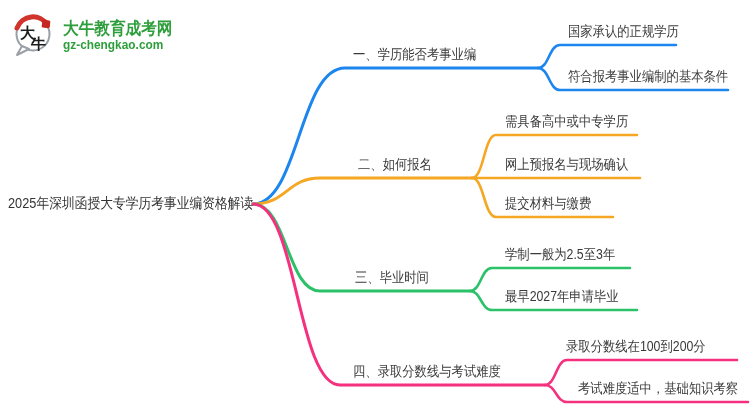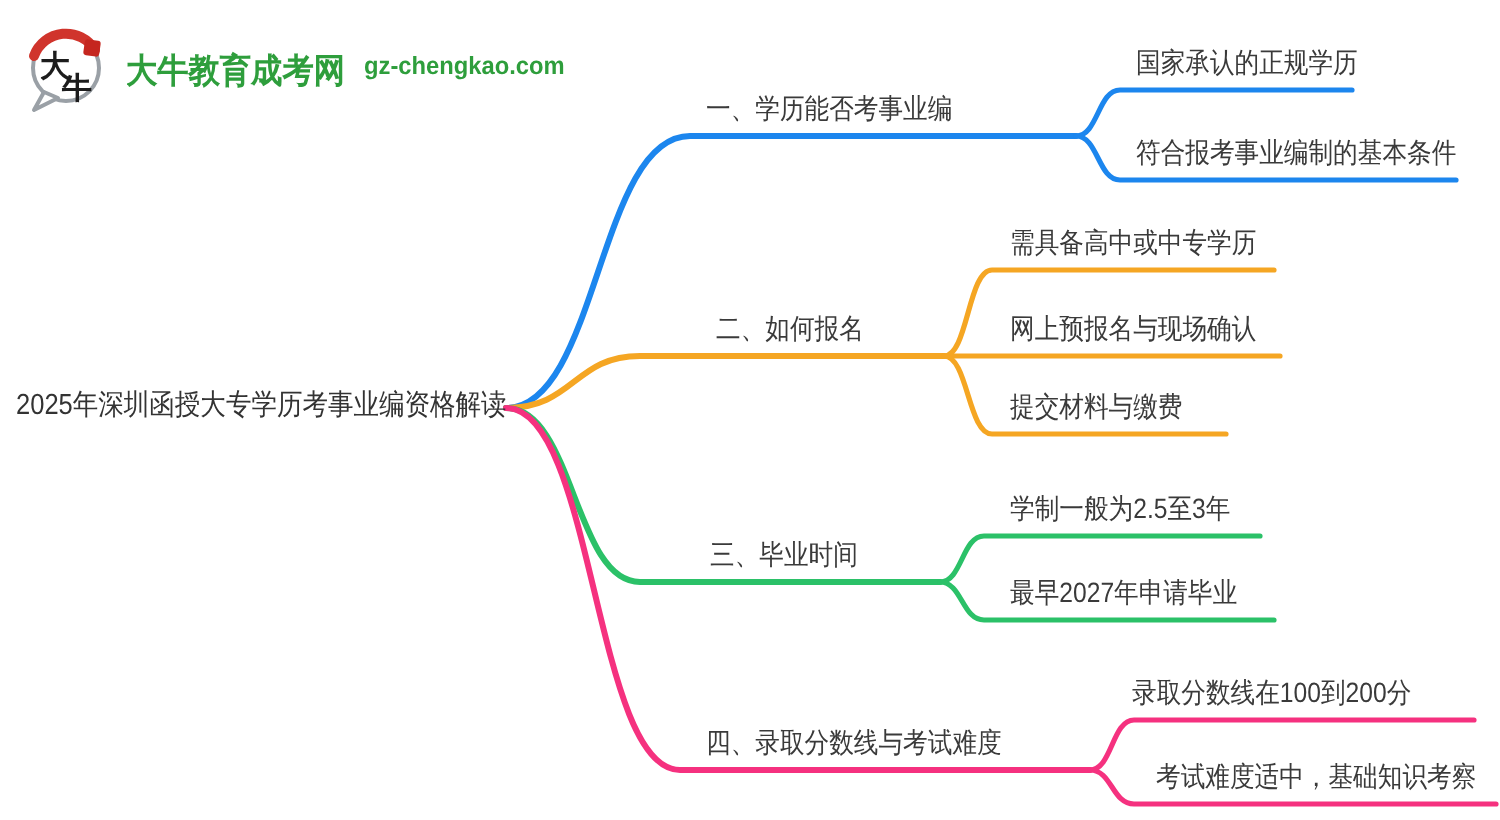--- a/index.html
+++ b/index.html
@@ -8,21 +8,21 @@
     font-family:"Liberation Sans","DejaVu Sans",sans-serif;
   }
   .lines{position:absolute;left:0;top:0;pointer-events:none;}
   .node{
     position:absolute;white-space:nowrap;font-size:14px;line-height:20px;color:#3a3a3a;
     transform:scaleX(0.88);transform-origin:0 50%;
   }
   .root-node{font-size:14.5px;color:#333;}
   .logo{position:absolute;left:10px;top:12px;display:flex;align-items:center;gap:5px;cursor:pointer;}
   .logo-icon{width:48px;height:46px;flex:0 0 auto;}
-  .logo-text{display:flex;flex-direction:row;justify-content:center;}
+  .logo-text{display:flex;flex-direction:column;justify-content:center;}
   .logo-title{
     font-size:17px;font-weight:bold;color:#2E9E3C;line-height:19px;letter-spacing:0px;
     transform:scaleX(0.92);transform-origin:0 50%;
   }
   .logo-domain{
     font-size:12.5px;font-weight:bold;color:#2E9E3C;line-height:14px;
     transform:scaleX(0.95);transform-origin:0 50%;
   }
 </style>
 </head>

